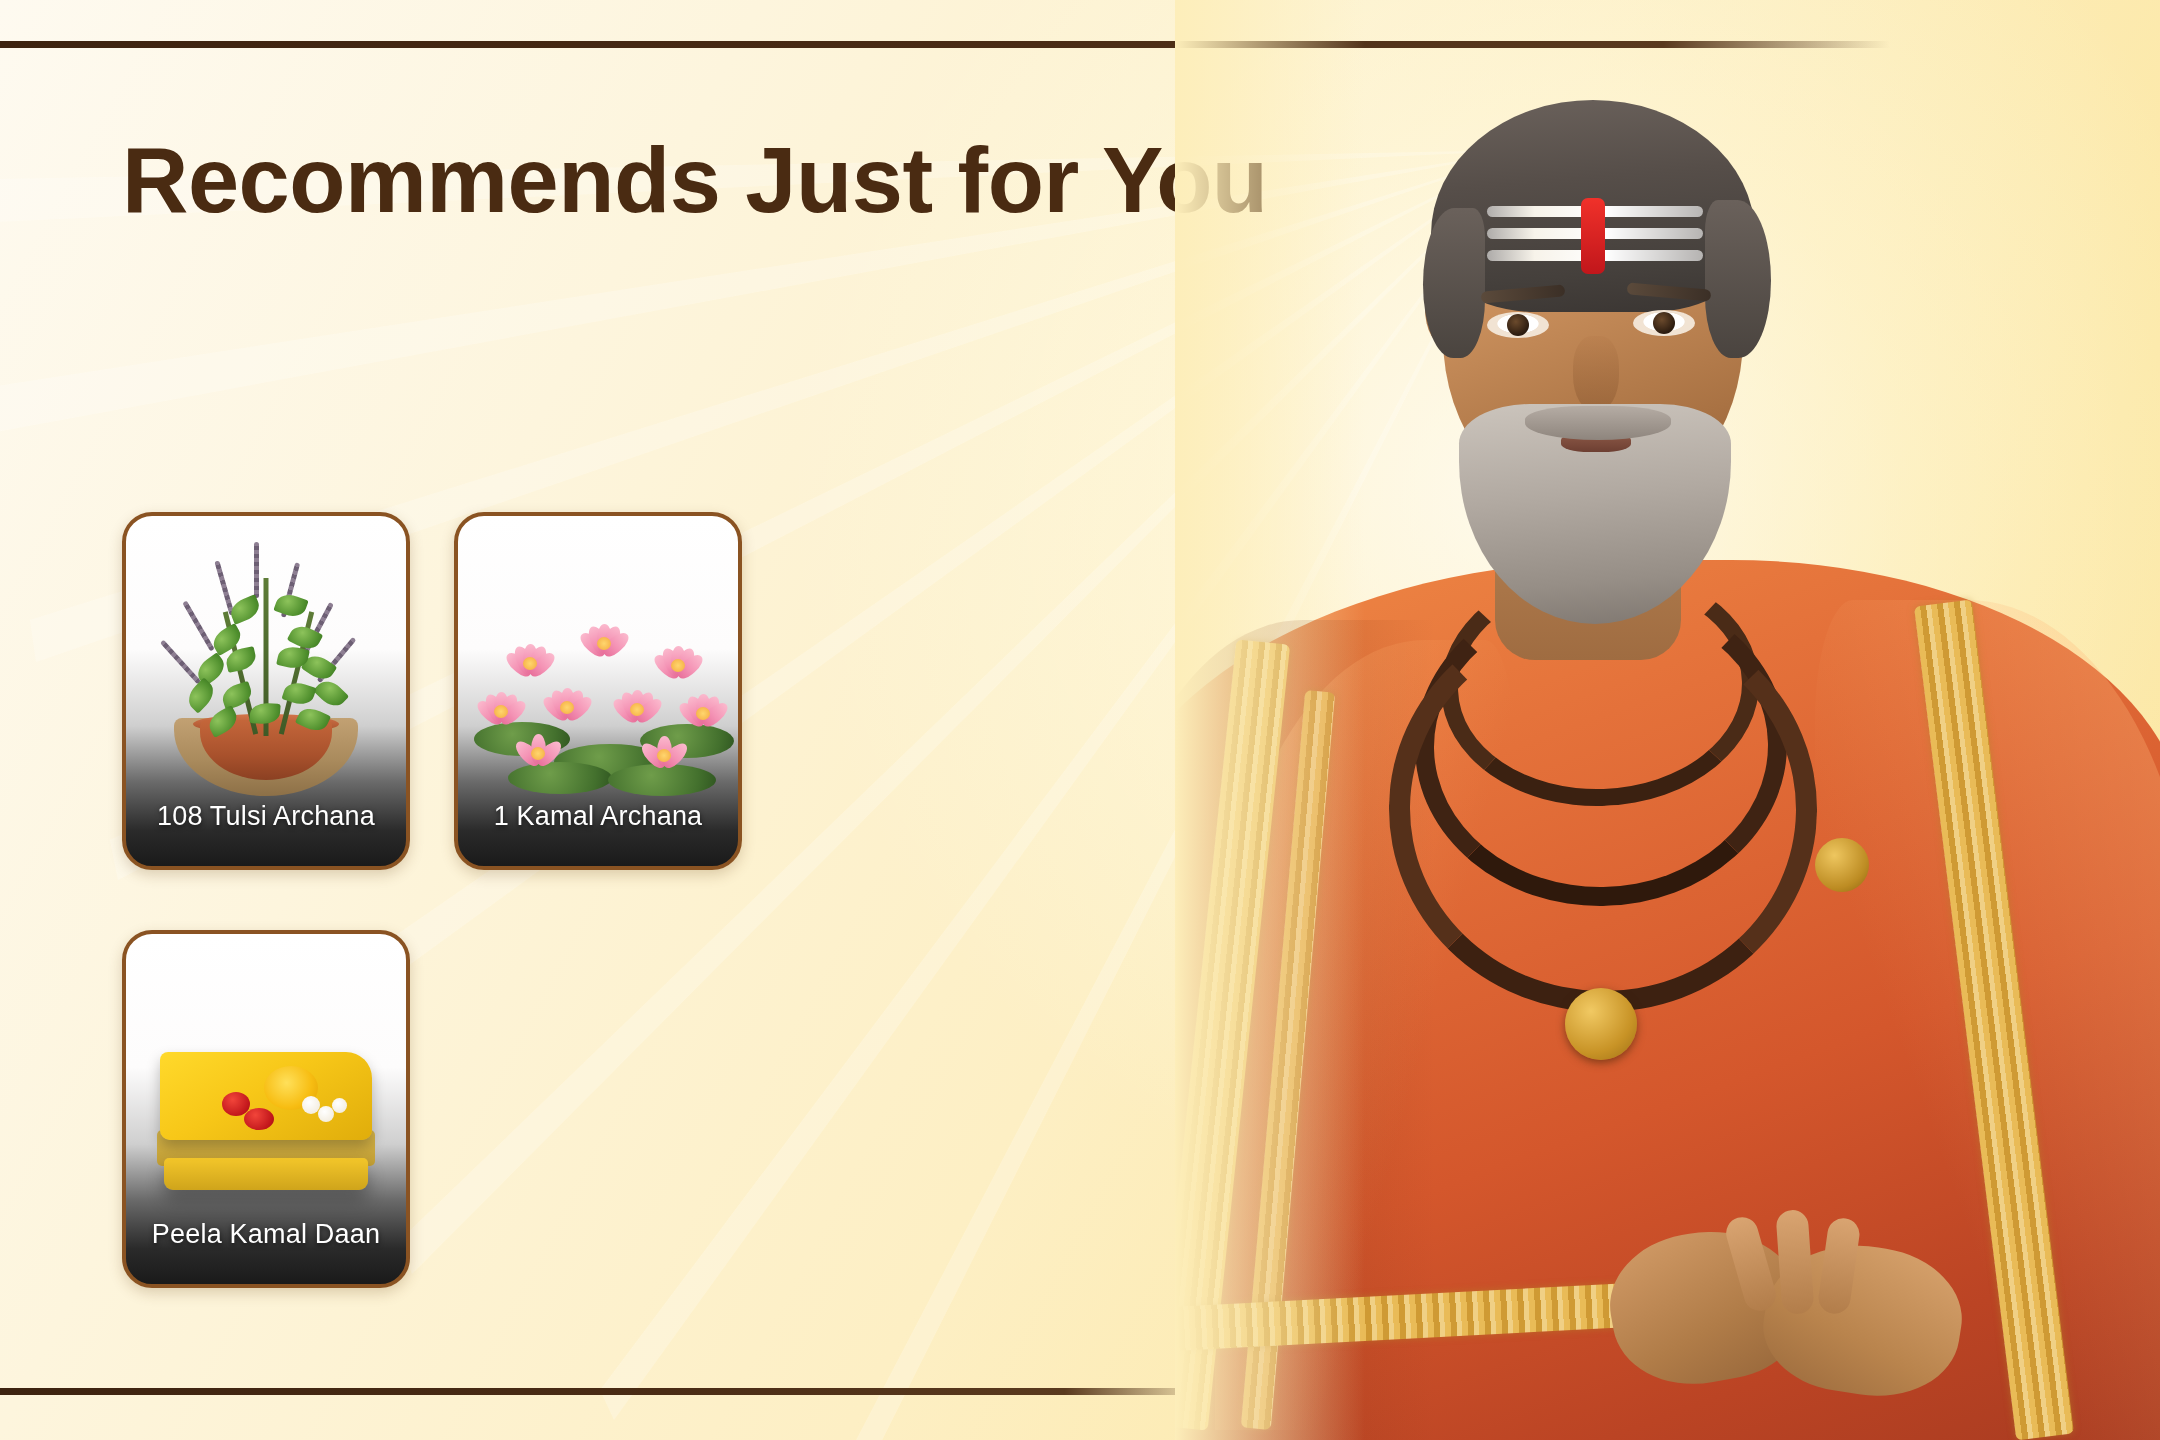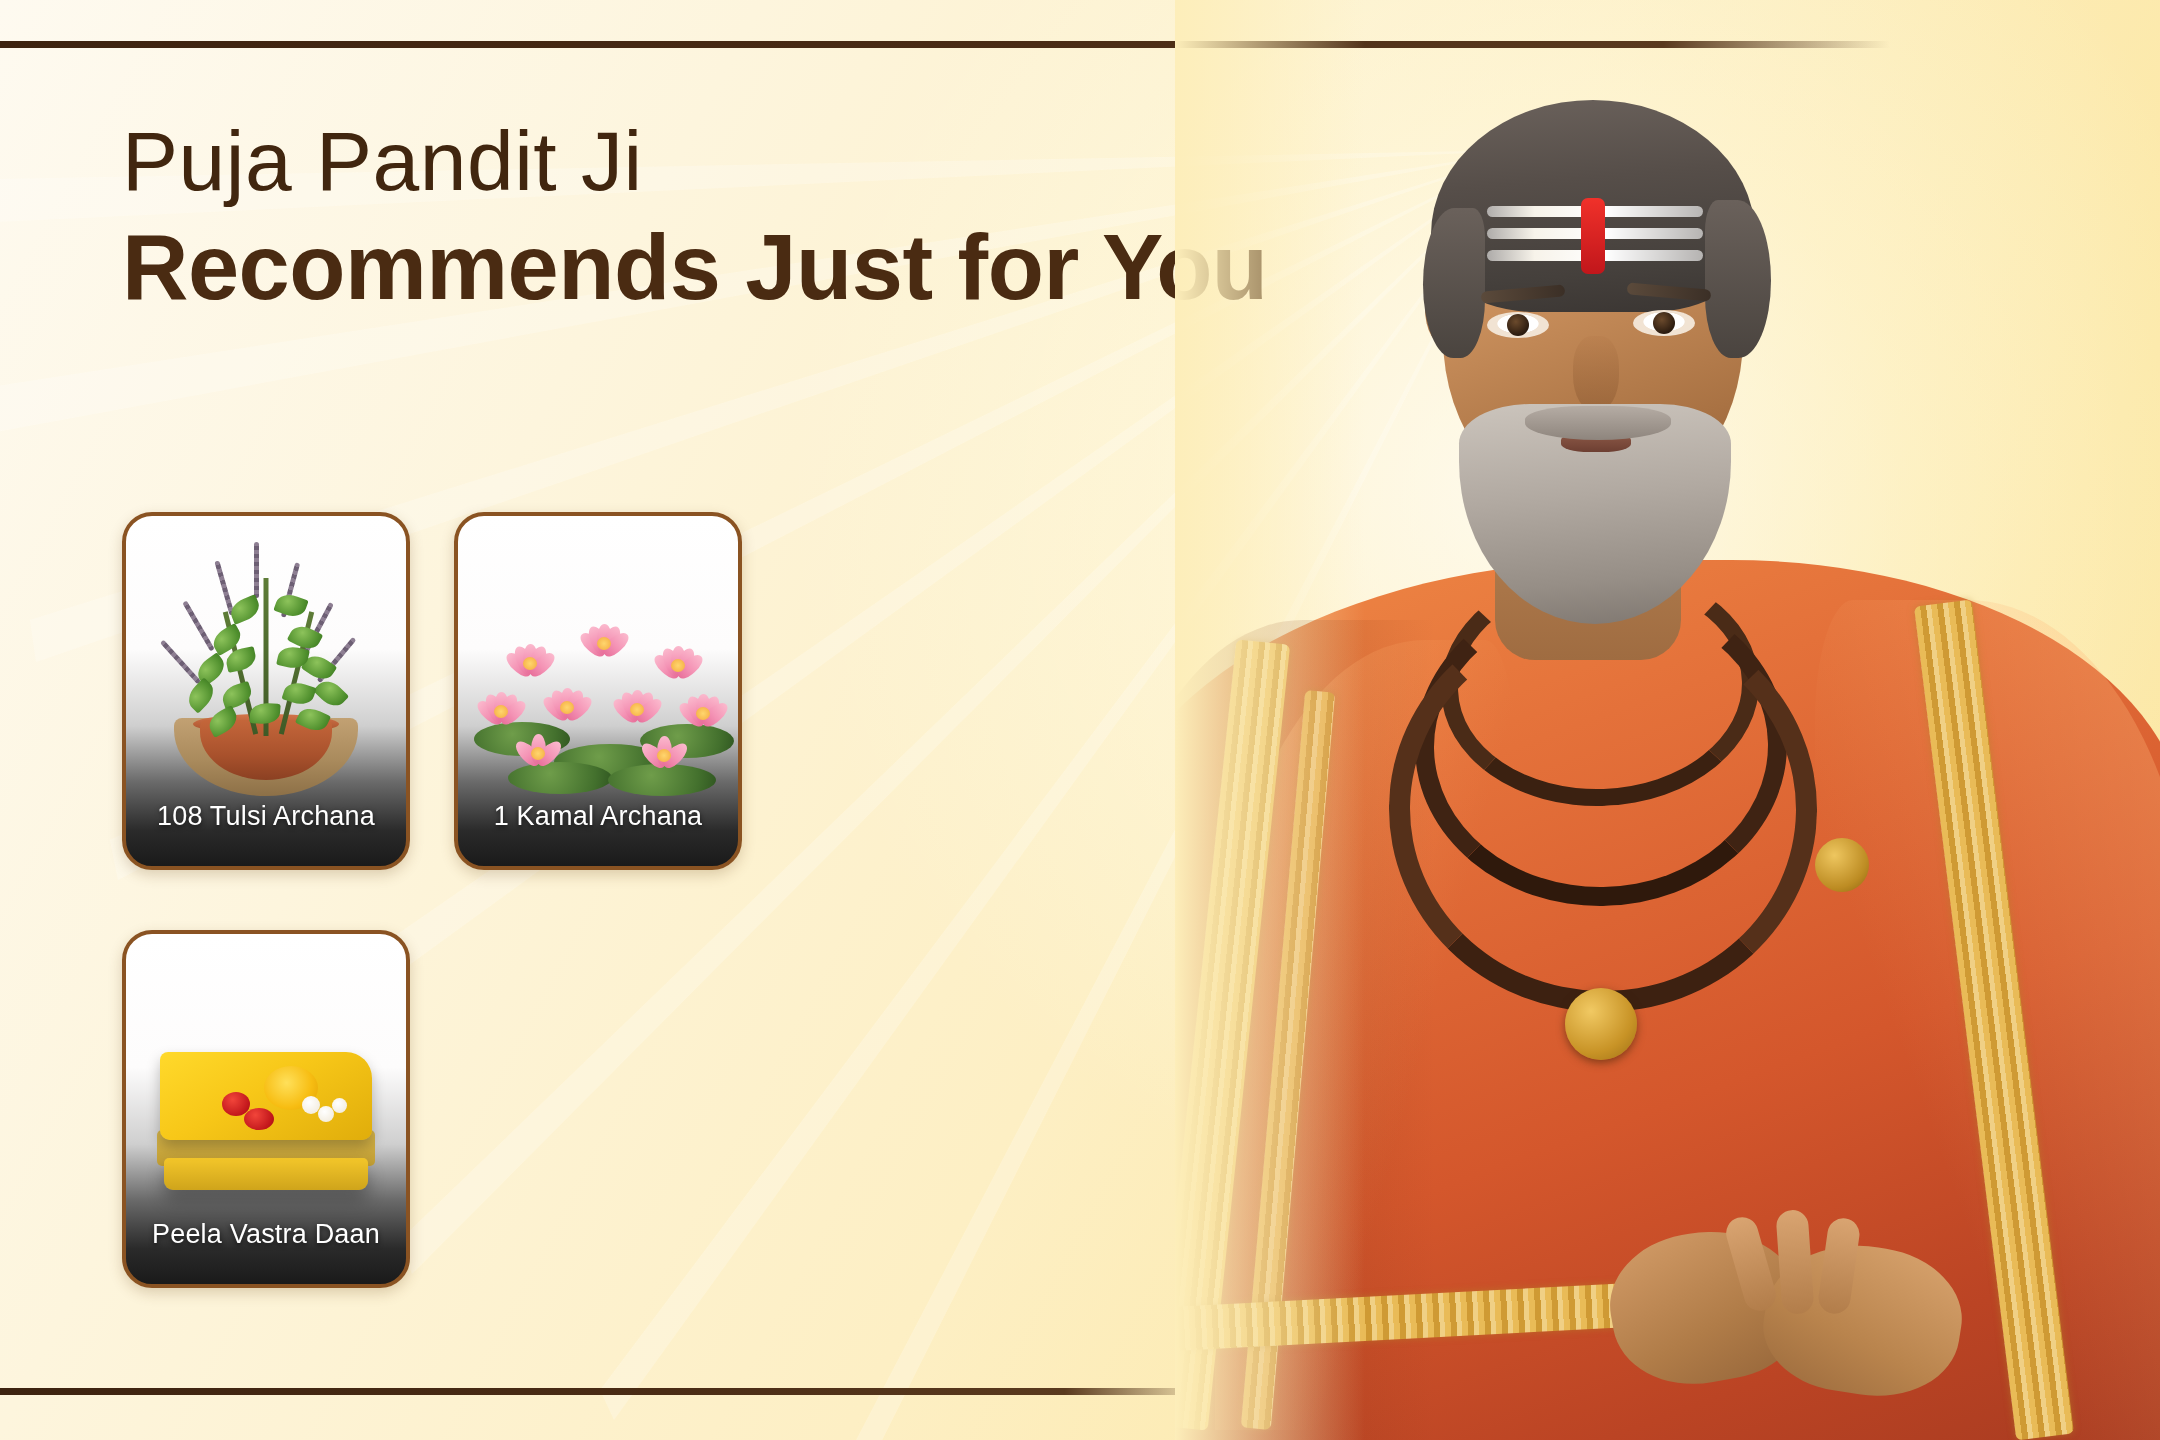--- a/index.html
+++ b/index.html
@@ -295,21 +295,20 @@
       <polygon points="0,0 -930,1240 -916,1270"></polygon>
       <polygon points="0,0 -700,1340 -686,1366"></polygon>
       <polygon points="0,0 -1580,30 -1578,74"></polygon>
     </g>
   </svg>
 
   <div class="rule" id="rule-top"></div>
   <div class="rule" id="rule-bottom"></div>
 
   <div id="heading-block">
-    <div id="title-light">Puja Pandit Ji</div>
     <div id="title-bold">Recommends Just for You</div>
   </div>
 
   <div id="cards">
 
     <div class="card">
       <div class="card-art">
         <div class="spike" style="left:128px; bottom:268px; transform:rotate(0deg);"></div>
         <div class="spike" style="left:96px;  bottom:250px; transform:rotate(-16deg);"></div>
         <div class="spike" style="left:162px; bottom:248px; transform:rotate(15deg);"></div>
@@ -428,21 +427,21 @@
         <div class="cloth-top"></div>
         <div class="cloth-mid"></div>
         <div class="cloth-bot"></div>
         <div class="marigold"></div>
         <div class="rose" style="left:96px;  top:158px; width:28px; height:24px;"></div>
         <div class="rose" style="left:118px; top:174px; width:30px; height:22px;"></div>
         <div class="jasmine" style="left:176px; top:162px; width:18px; height:18px;"></div>
         <div class="jasmine" style="left:192px; top:172px; width:16px; height:16px;"></div>
         <div class="jasmine" style="left:206px; top:164px; width:15px; height:15px;"></div>
       </div>
-      <div class="card-label">Peela Vastra Daan</div>
+      <div class="card-label">Peela Kamal Daan</div>
     </div>
 
   </div>
 
   <div id="pandit">
     <div id="pandit-fade"></div>
 
     <div class="p-abs" id="robe-body"></div>
     <div class="p-abs" id="robe-shadow-l"></div>
     <div class="p-abs" id="drape-l"></div>

